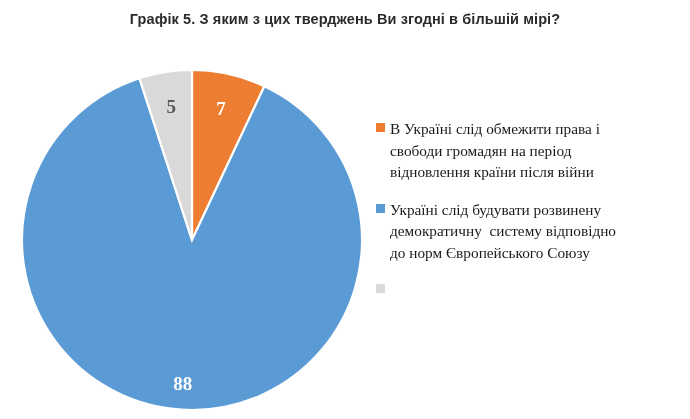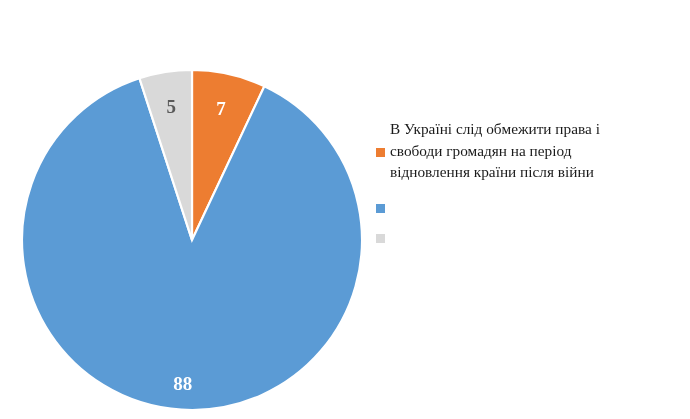--- a/index.html
+++ b/index.html
@@ -54,21 +54,21 @@
   }
   
   #legend {
     position: absolute;
     left: 376px;
     top: 118px;
     width: 306px;
   }
   .legend-item {
     display: flex;
-    align-items: center;
+    align-items: flex-start;
     margin-bottom: 16px;
   }
   .legend-swatch {
     flex: 0 0 auto;
     width: 9px;
     height: 9px;
     margin-top: 5px;
     margin-right: 5px;
   }
   .legend-label {
@@ -78,20 +78,21 @@
     color: #1a1a1a;
     max-width: 288px;
     white-space: pre-wrap;
   }
 </style>
 </head>
 <body>
 
 <div id="chart-root">
 
+  <div id="chart-title">Графік 5. З яким з цих тверджень Ви згодні в більшій мірі?</div>
 
   <div id="pie-area">
     <svg id="pie-svg" viewBox="0 0 348 348">
       <g>
         <path fill="#ED7D31" stroke="#FFFFFF" stroke-width="2.2" d="M 174 174 L 174.00 4.00 A 170 170 0 0 1 246.38 20.18 Z"></path>
         <path fill="#5B9BD5" stroke="#FFFFFF" stroke-width="2.2" d="M 174 174 L 246.38 20.18 A 170 170 0 1 1 121.47 12.32 Z"></path>
         <path fill="#D9D9D9" stroke="#FFFFFF" stroke-width="2.2" d="M 174 174 L 121.47 12.32 A 170 170 0 0 1 174.00 4.00 Z"></path>
       </g>
       <g>
         <text class="slice-label" text-anchor="middle" dominant-baseline="middle" x="202.93" y="44.59" fill="#FFFFFF">7</text>
@@ -105,20 +106,23 @@
 
     <div class="legend-item">
       <span class="legend-swatch" style="background: rgb(237, 125, 49);"></span>
       <span class="legend-label">В Україні слід обмежити права і
 свободи громадян на період
 відновлення країни після війни</span>
     </div>
 
     <div class="legend-item">
       <span class="legend-swatch" style="background: rgb(91, 155, 213);"></span>
+      <span class="legend-label">Україні слід будувати розвинену
+демократичну  систему відповідно
+до норм Європейського Союзу</span>
     </div>
 
     <div class="legend-item">
       <span class="legend-swatch" style="background: rgb(217, 217, 217);"></span>
     </div>
 
   </div>
 </div>
 
 </body></html>

